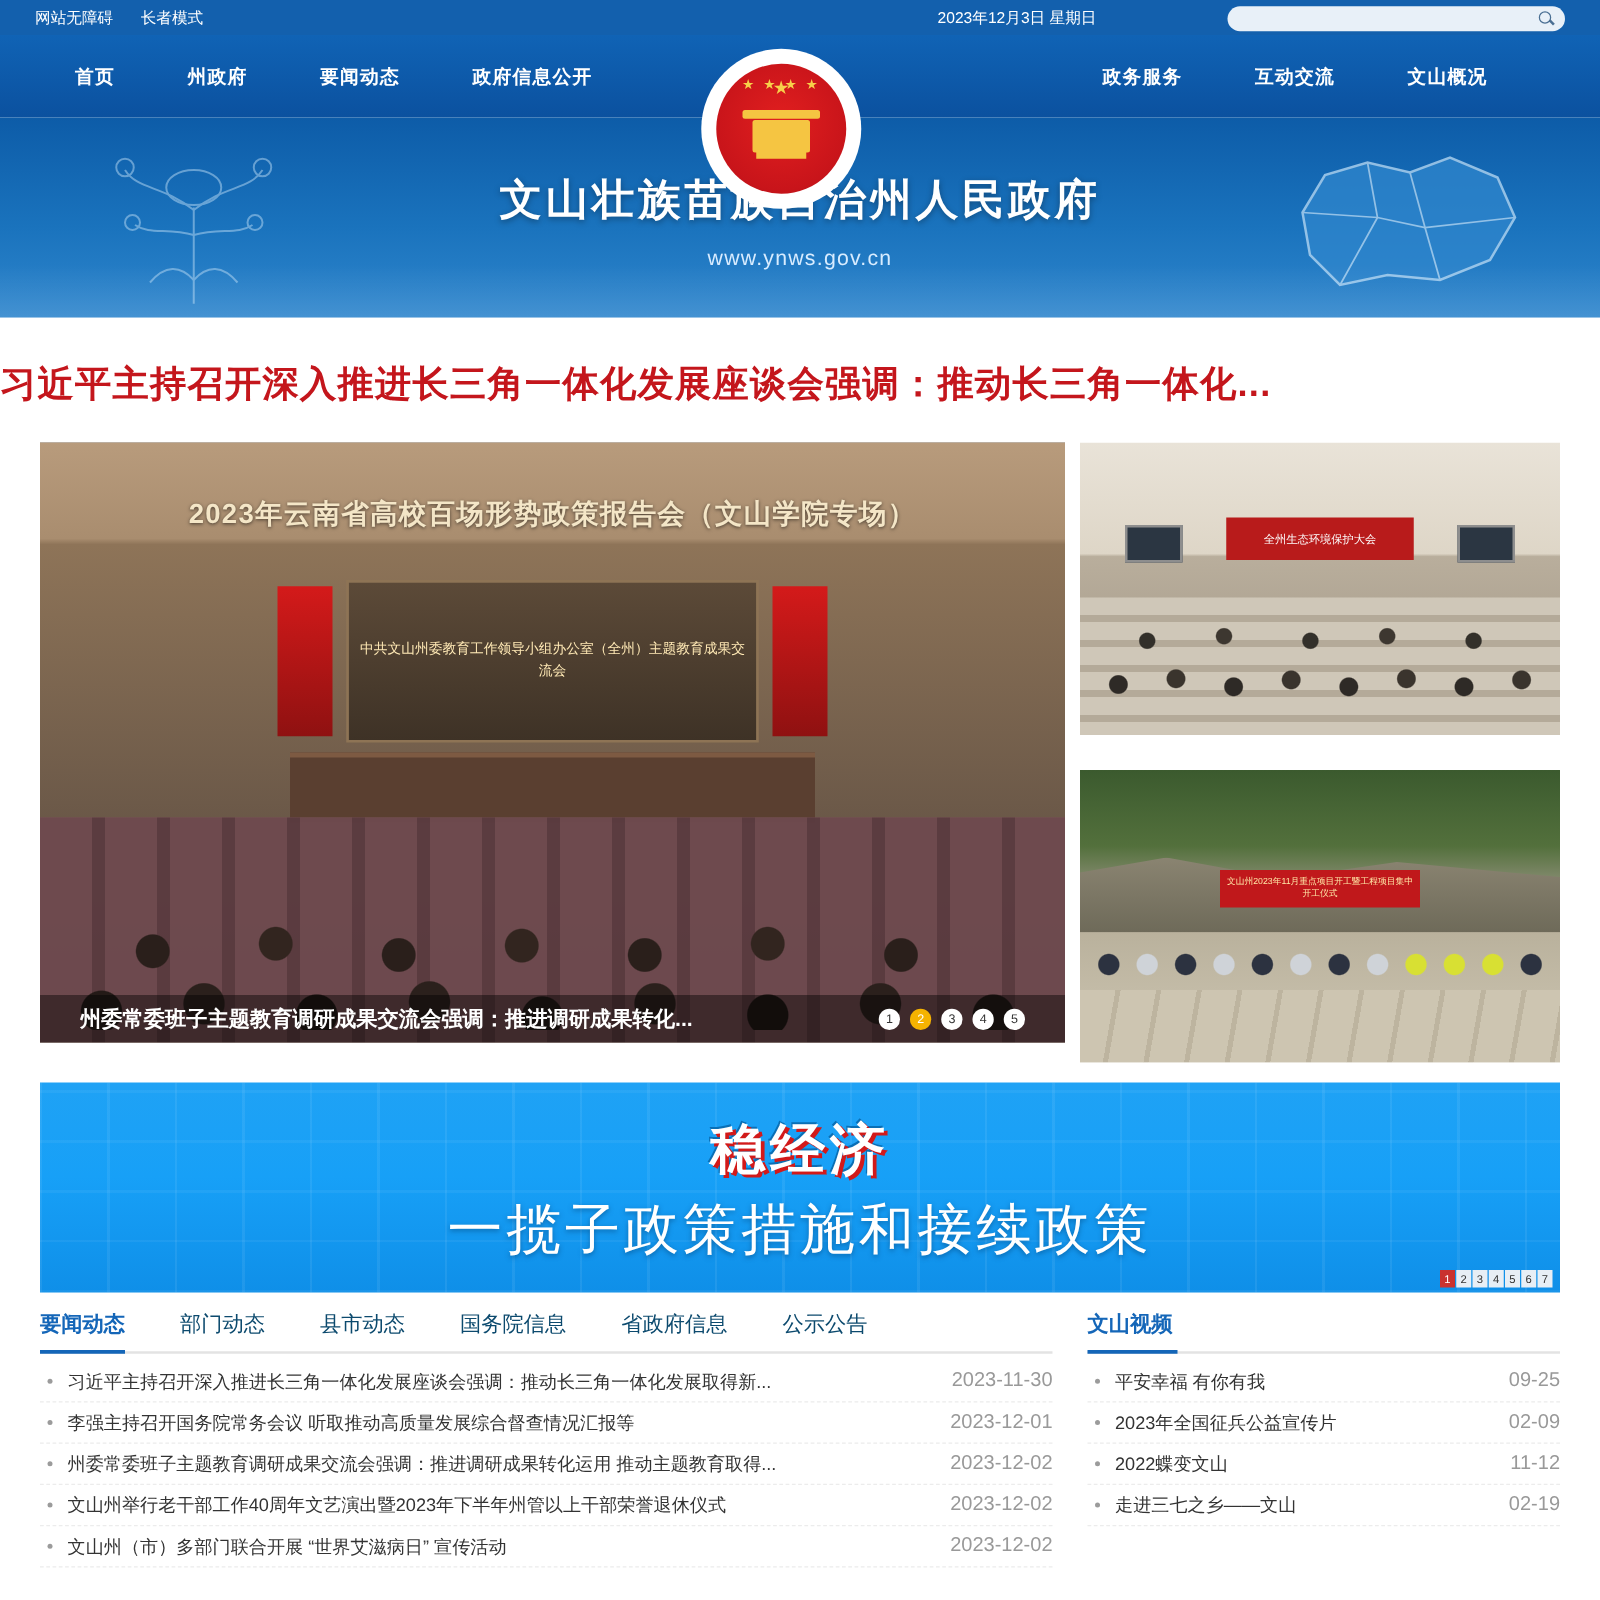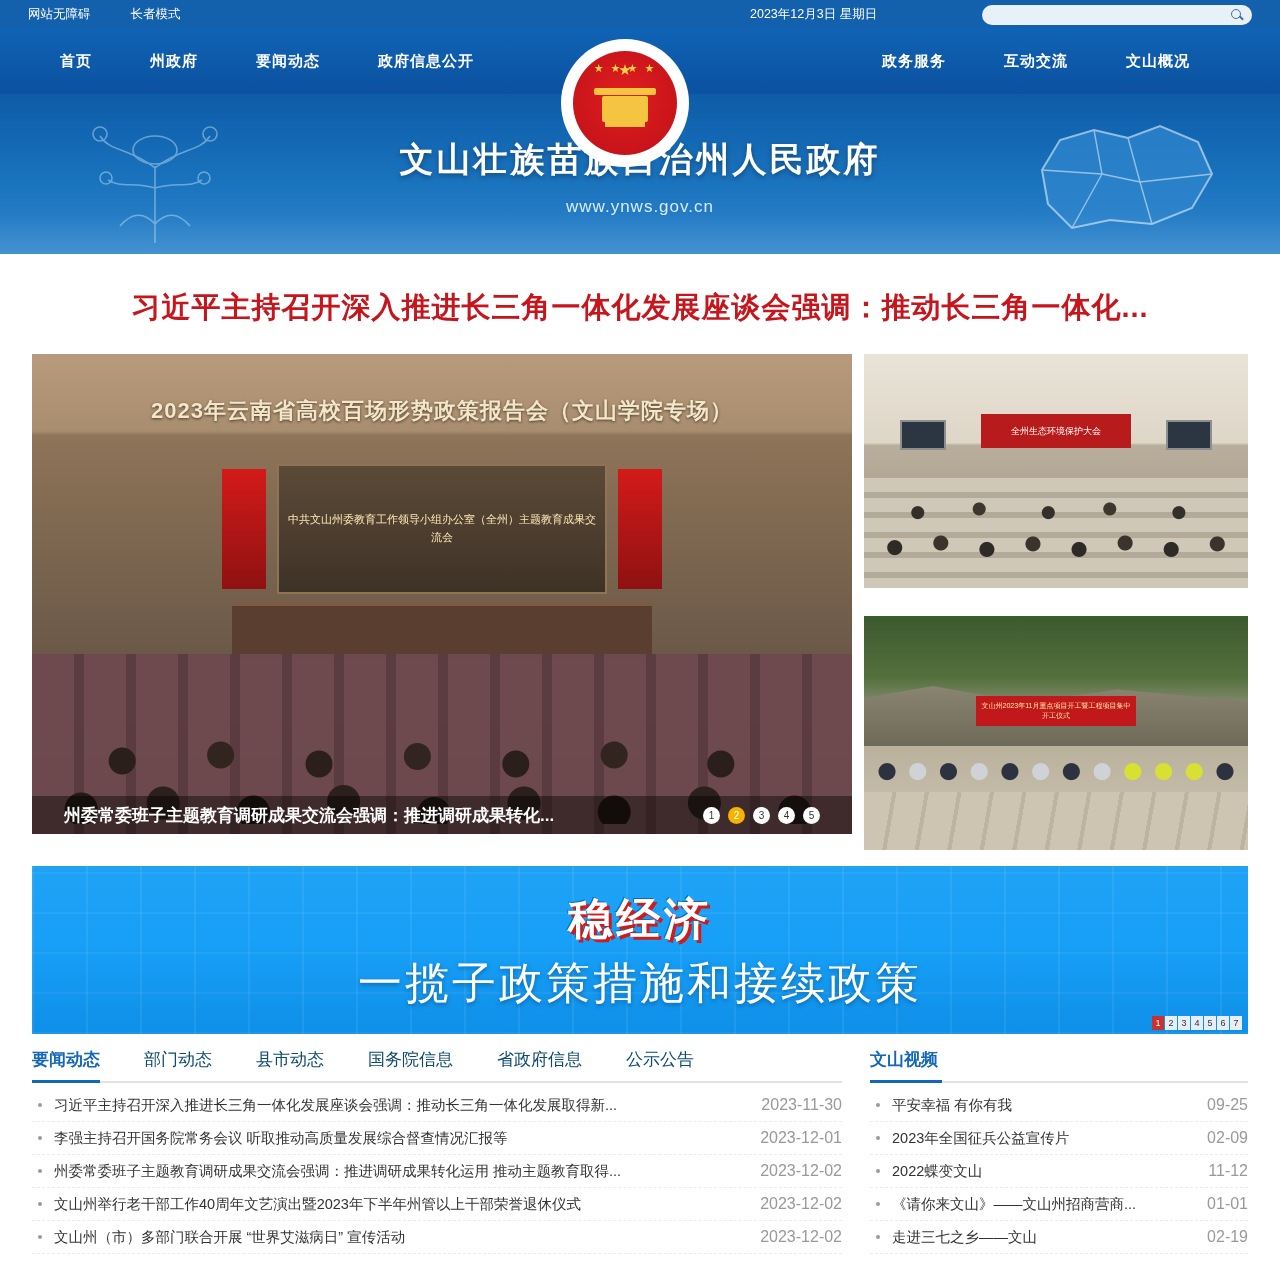--- a/index.html
+++ b/index.html
@@ -16,21 +16,21 @@
   .topbar {
     height:28px;
     background:#1360ad;
     display:flex;
     align-items:center;
     padding:0 28px;
     color:#fff;
     font-size:12.5px;
     position:relative;
   }
-  .topbar .links { display:flex; gap:40px; }
+  .topbar .links { display:flex; gap:22px; }
   .topbar .links span { cursor:pointer; white-space:nowrap; }
   .topbar .date {
     position:absolute;
     left:50%;
     transform:translateX(110px);
     font-size:12.5px;
     white-space:nowrap;
   }
   .searchbox {
     position:absolute;
@@ -141,21 +141,20 @@
   .banner .map {
     position:absolute; right:58px; top:18px; width:190px; height:130px; opacity:.75;
   }
   .banner::after {
     content:""; position:absolute; left:0; bottom:0; width:100%; height:42px;
     background:linear-gradient(180deg, rgba(255,255,255,0) 0%, rgba(255,255,255,.10) 100%);
   }
 
   
   .headline {
-    text-align:center;
     padding:34px 0 26px;
   }
   .headline a {
     color:#c4161c; font-size:29px; font-weight:bold; text-decoration:none;
     letter-spacing:1px;
   }
 
   
   .wrap { width:1216px; margin:0 auto; }
   .gallery { display:flex; gap:12px; }
@@ -562,23 +561,18 @@
         <span class="t">2023年全国征兵公益宣传片</span>
         <span class="d">02-09</span>
       </div>
       <div class="news-item">
         <span class="bullet"></span>
         <span class="t">2022蝶变文山</span>
         <span class="d">11-12</span>
       </div>
       <div class="news-item">
         <span class="bullet"></span>
-        <span class="t">《请你来文山》——文山州招商营商...</span>
-        <span class="d">01-01</span>
-      </div>
-      <div class="news-item">
-        <span class="bullet"></span>
         <span class="t">走进三七之乡——文山</span>
         <span class="d">02-19</span>
       </div>
     </div>
   </div>
 </div>
 
 </body></html>

